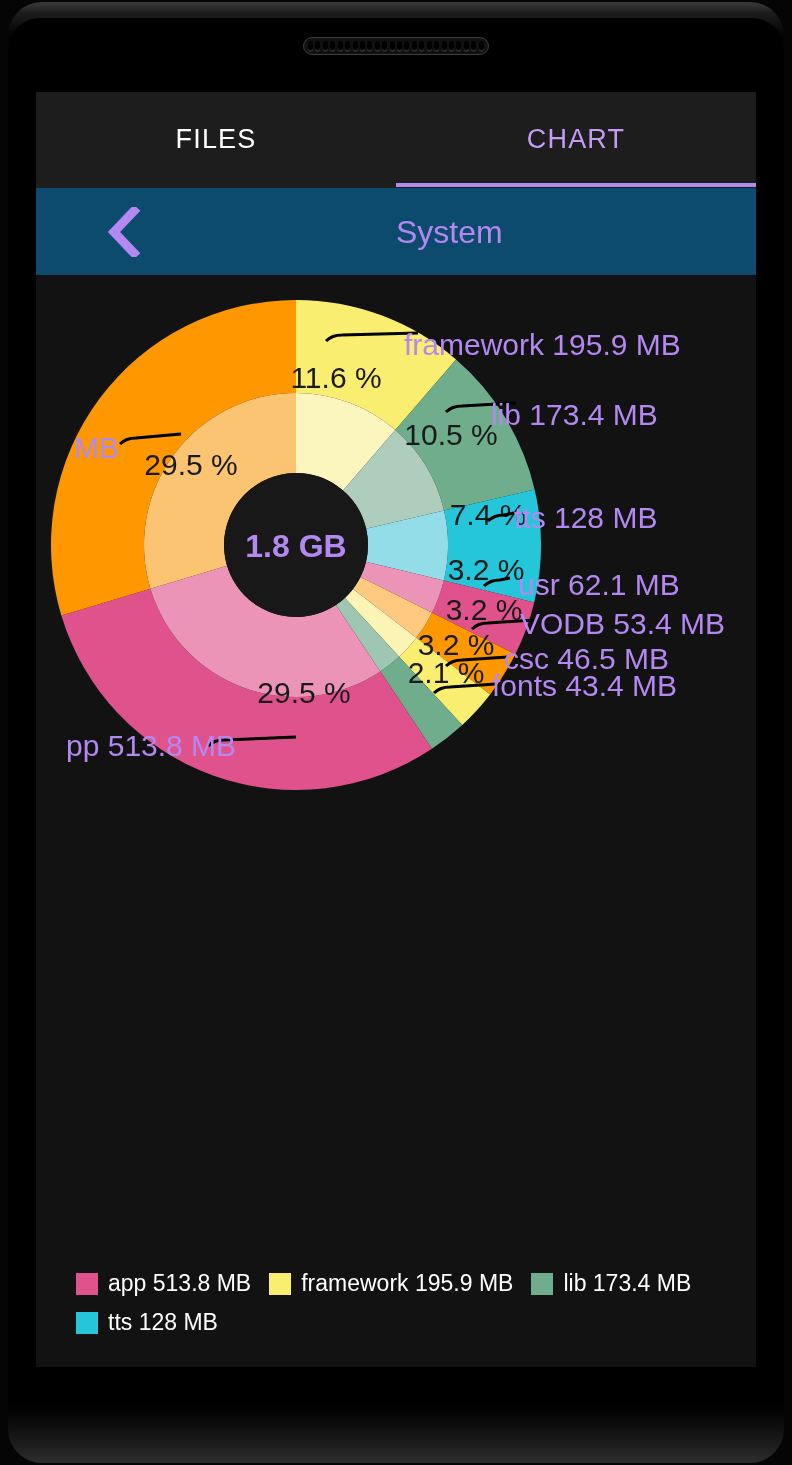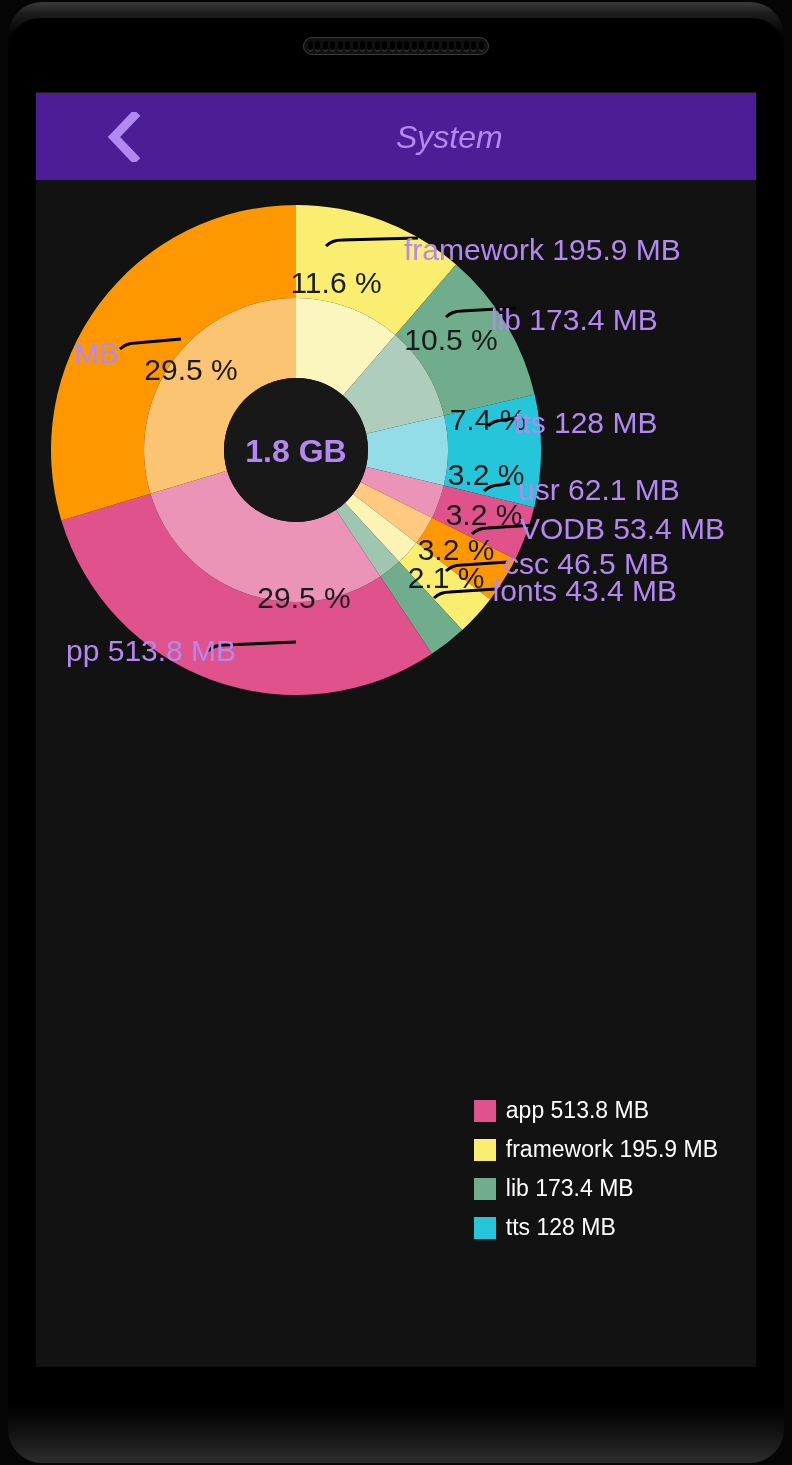--- a/index.html
+++ b/index.html
@@ -29,34 +29,34 @@
   .app{position:absolute;left:36px;top:92px;width:720px;height:1275px;
        background:#121212;overflow:hidden;}
 
   .tabbar{position:relative;height:95px;display:flex;background:#1d1d1d;}
   .tab{flex:1;display:flex;align-items:center;justify-content:center;
        font-size:27px;letter-spacing:1.2px;color:#ffffff;}
   .tab.active{color:#c49bf5;}
   .tab-underline{position:absolute;bottom:0;left:50%;width:50%;height:4px;
                  background:#b388f0;}
 
-  .titlebar{position:relative;height:87px;background:#4c1d95;
-            border-top:1px solid #1d1d1d;font-style:italic;}
+  .titlebar{position:relative;height:87px;background:#0c4a6e;
+            border-top:1px solid #1d1d1d;}
   .backbtn{position:absolute;left:60px;top:50%;transform:translateY(-50%);
            width:56px;height:56px;display:flex;align-items:center;justify-content:center;}
   .title{position:absolute;left:360px;top:50%;transform:translateY(-50%);
          font-size:32px;color:#b388f0;}
 
   .chartarea{position:relative;height:1093px;background:#121212;}
 
   svg.donut{position:absolute;left:0;top:0;}
 
   
   .legend{position:absolute;left:40px;bottom:20px;width:660px;
-          display:flex;flex-wrap:wrap;align-content:flex-end;flex-direction:column;}
+          display:flex;flex-wrap:wrap;align-content:flex-end;}
   .leg{display:flex;align-items:center;margin:0 18px 12px 0;}
   .swatch{width:22px;height:22px;margin-right:10px;flex:0 0 auto;}
   .leg-label{font-size:23px;color:#ffffff;white-space:nowrap;}
 </style>
 </head>
 <body>
 
 <div class="device">
   <div class="bezel-top"></div>
   <div class="screen-body"></div>
@@ -84,20 +84,29 @@
       <i></i>
       <i></i>
       <i></i>
       <i></i>
       <i></i>
       <i></i>
     </div>
 
   <div class="app">
 
+    <div class="tabbar">
+      <div class="tab">
+        <span>FILES</span>
+      </div>
+      <div class="tab active">
+        <span>CHART</span>
+      </div>
+      <div class="tab-underline"></div>
+    </div>
 
     <div class="titlebar">
       <div class="backbtn">
         <svg width="40" height="50" viewBox="0 0 40 50">
           <path d="M30 4 L10 25 L30 46" fill="none" stroke="#b388f0" stroke-width="9" stroke-linecap="square" stroke-linejoin="miter"></path>
         </svg>
       </div>
       <div class="title">System</div>
     </div>
 

